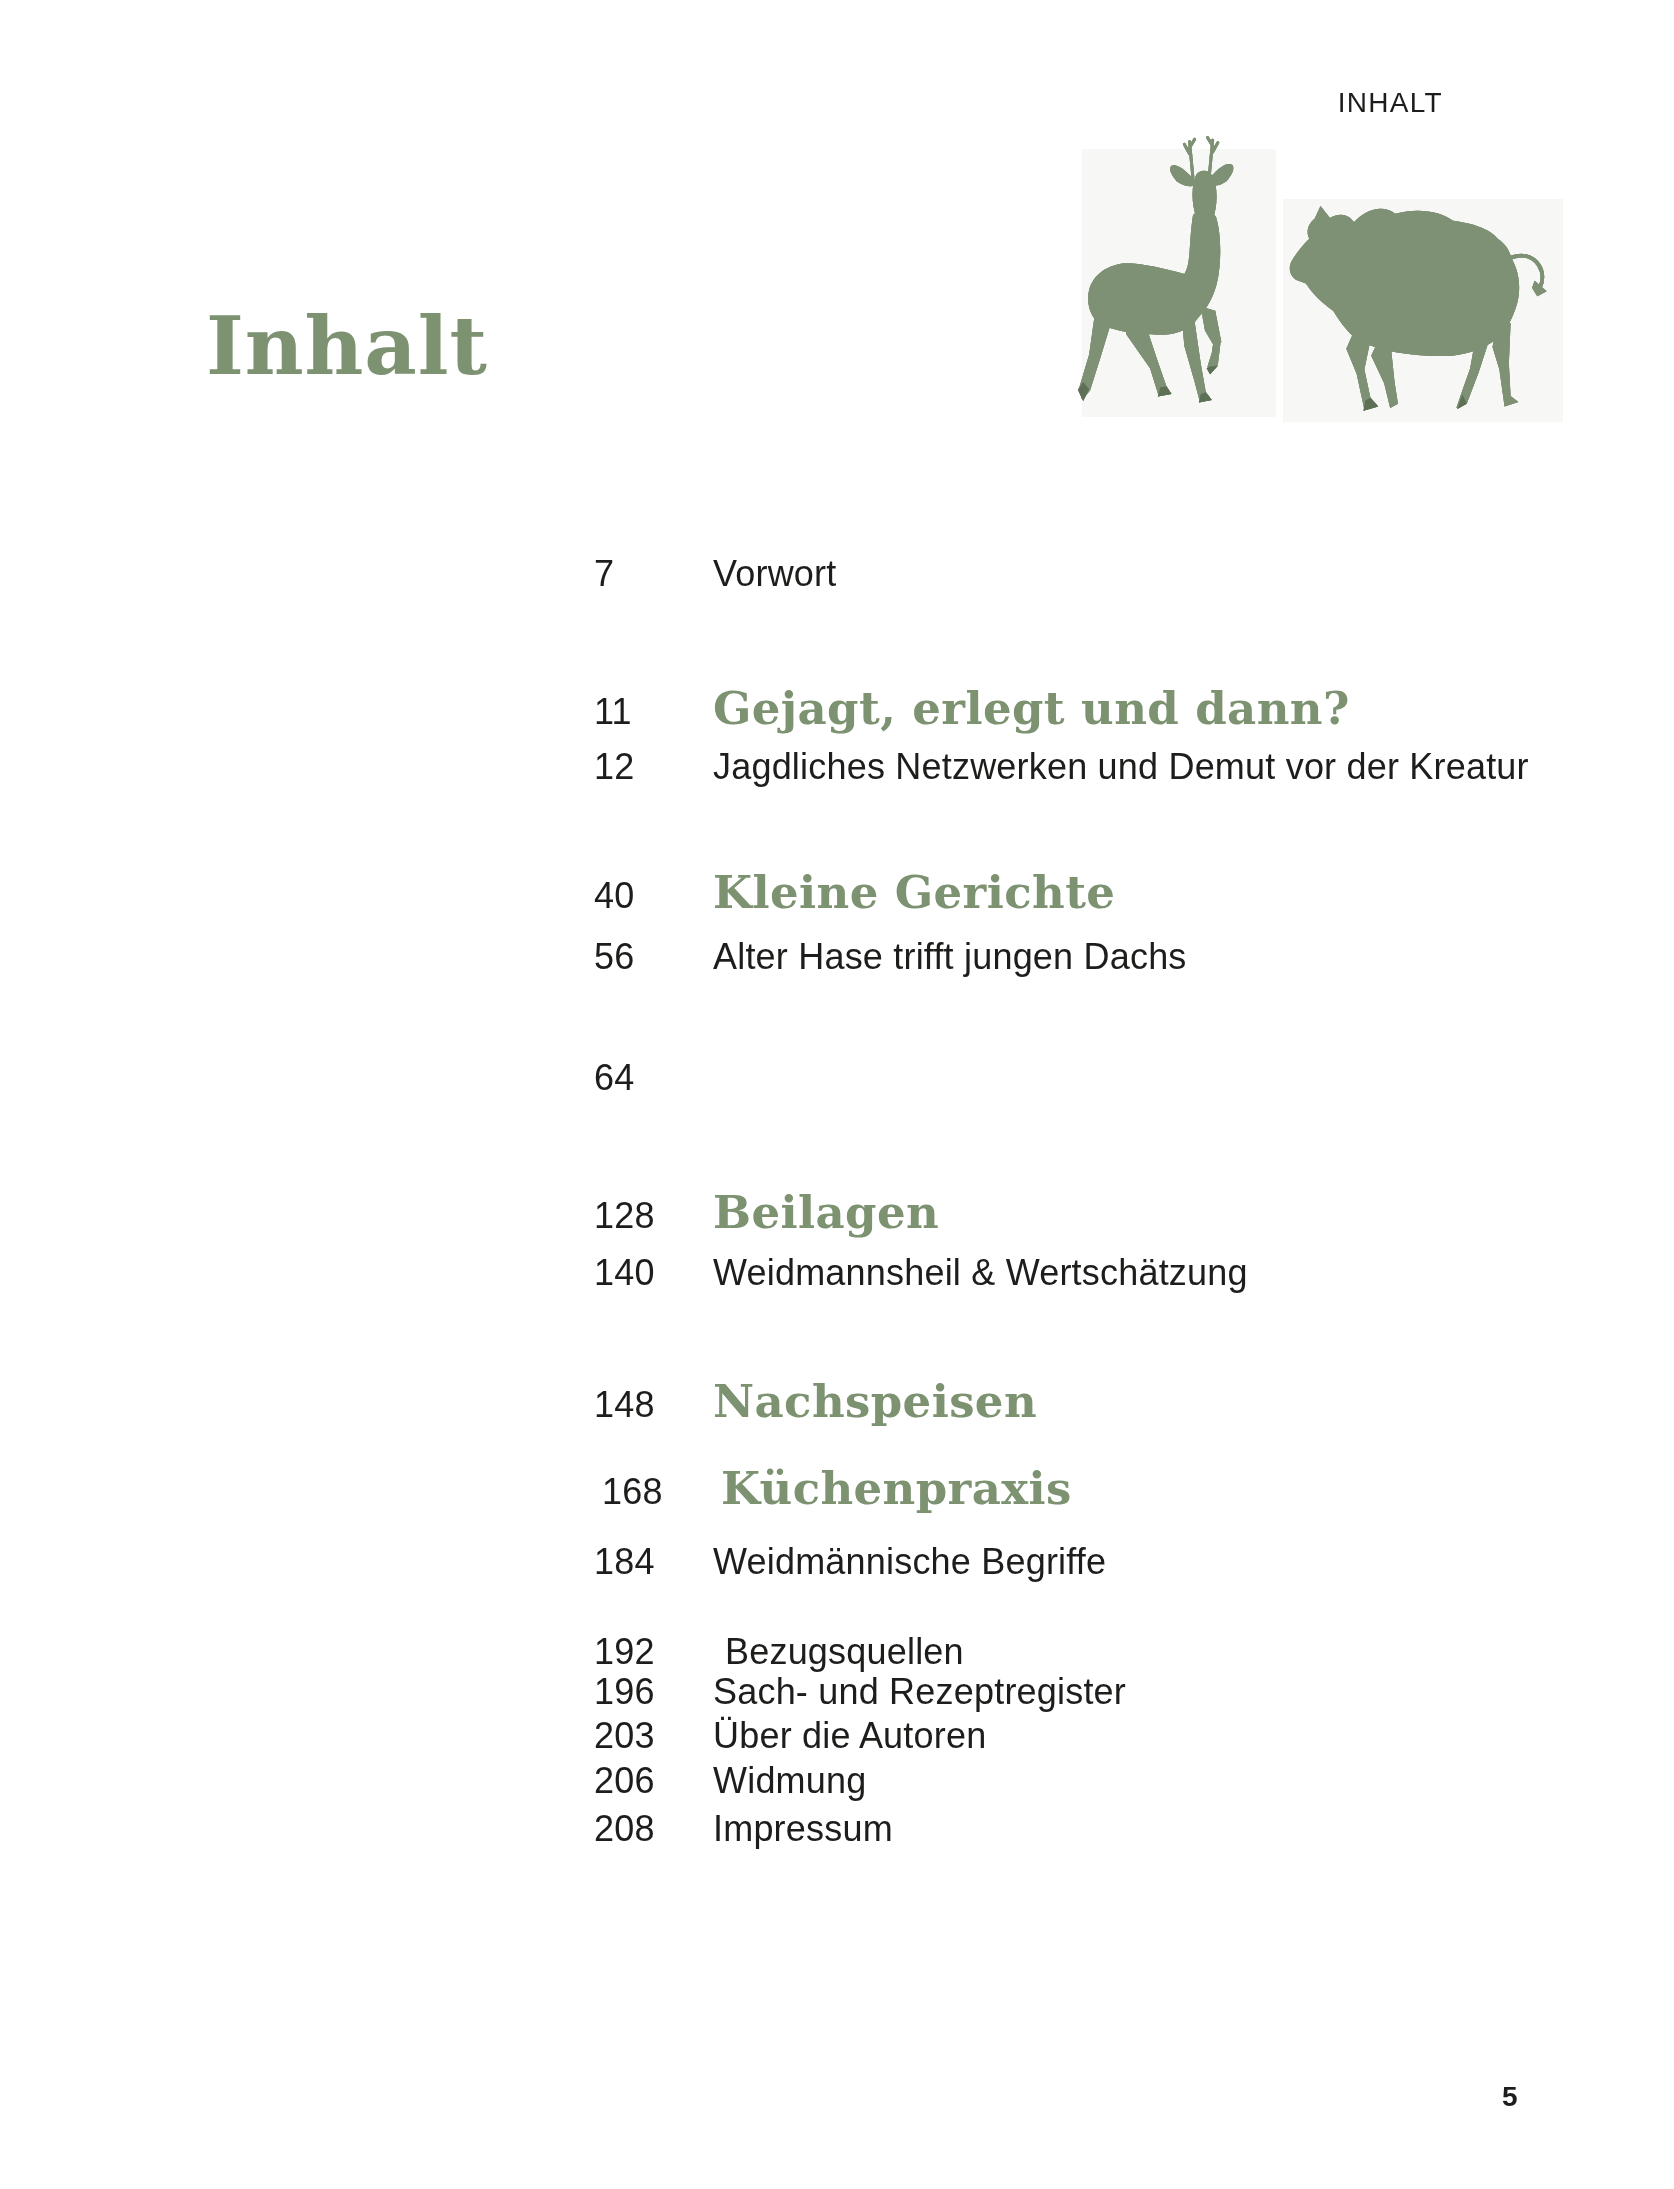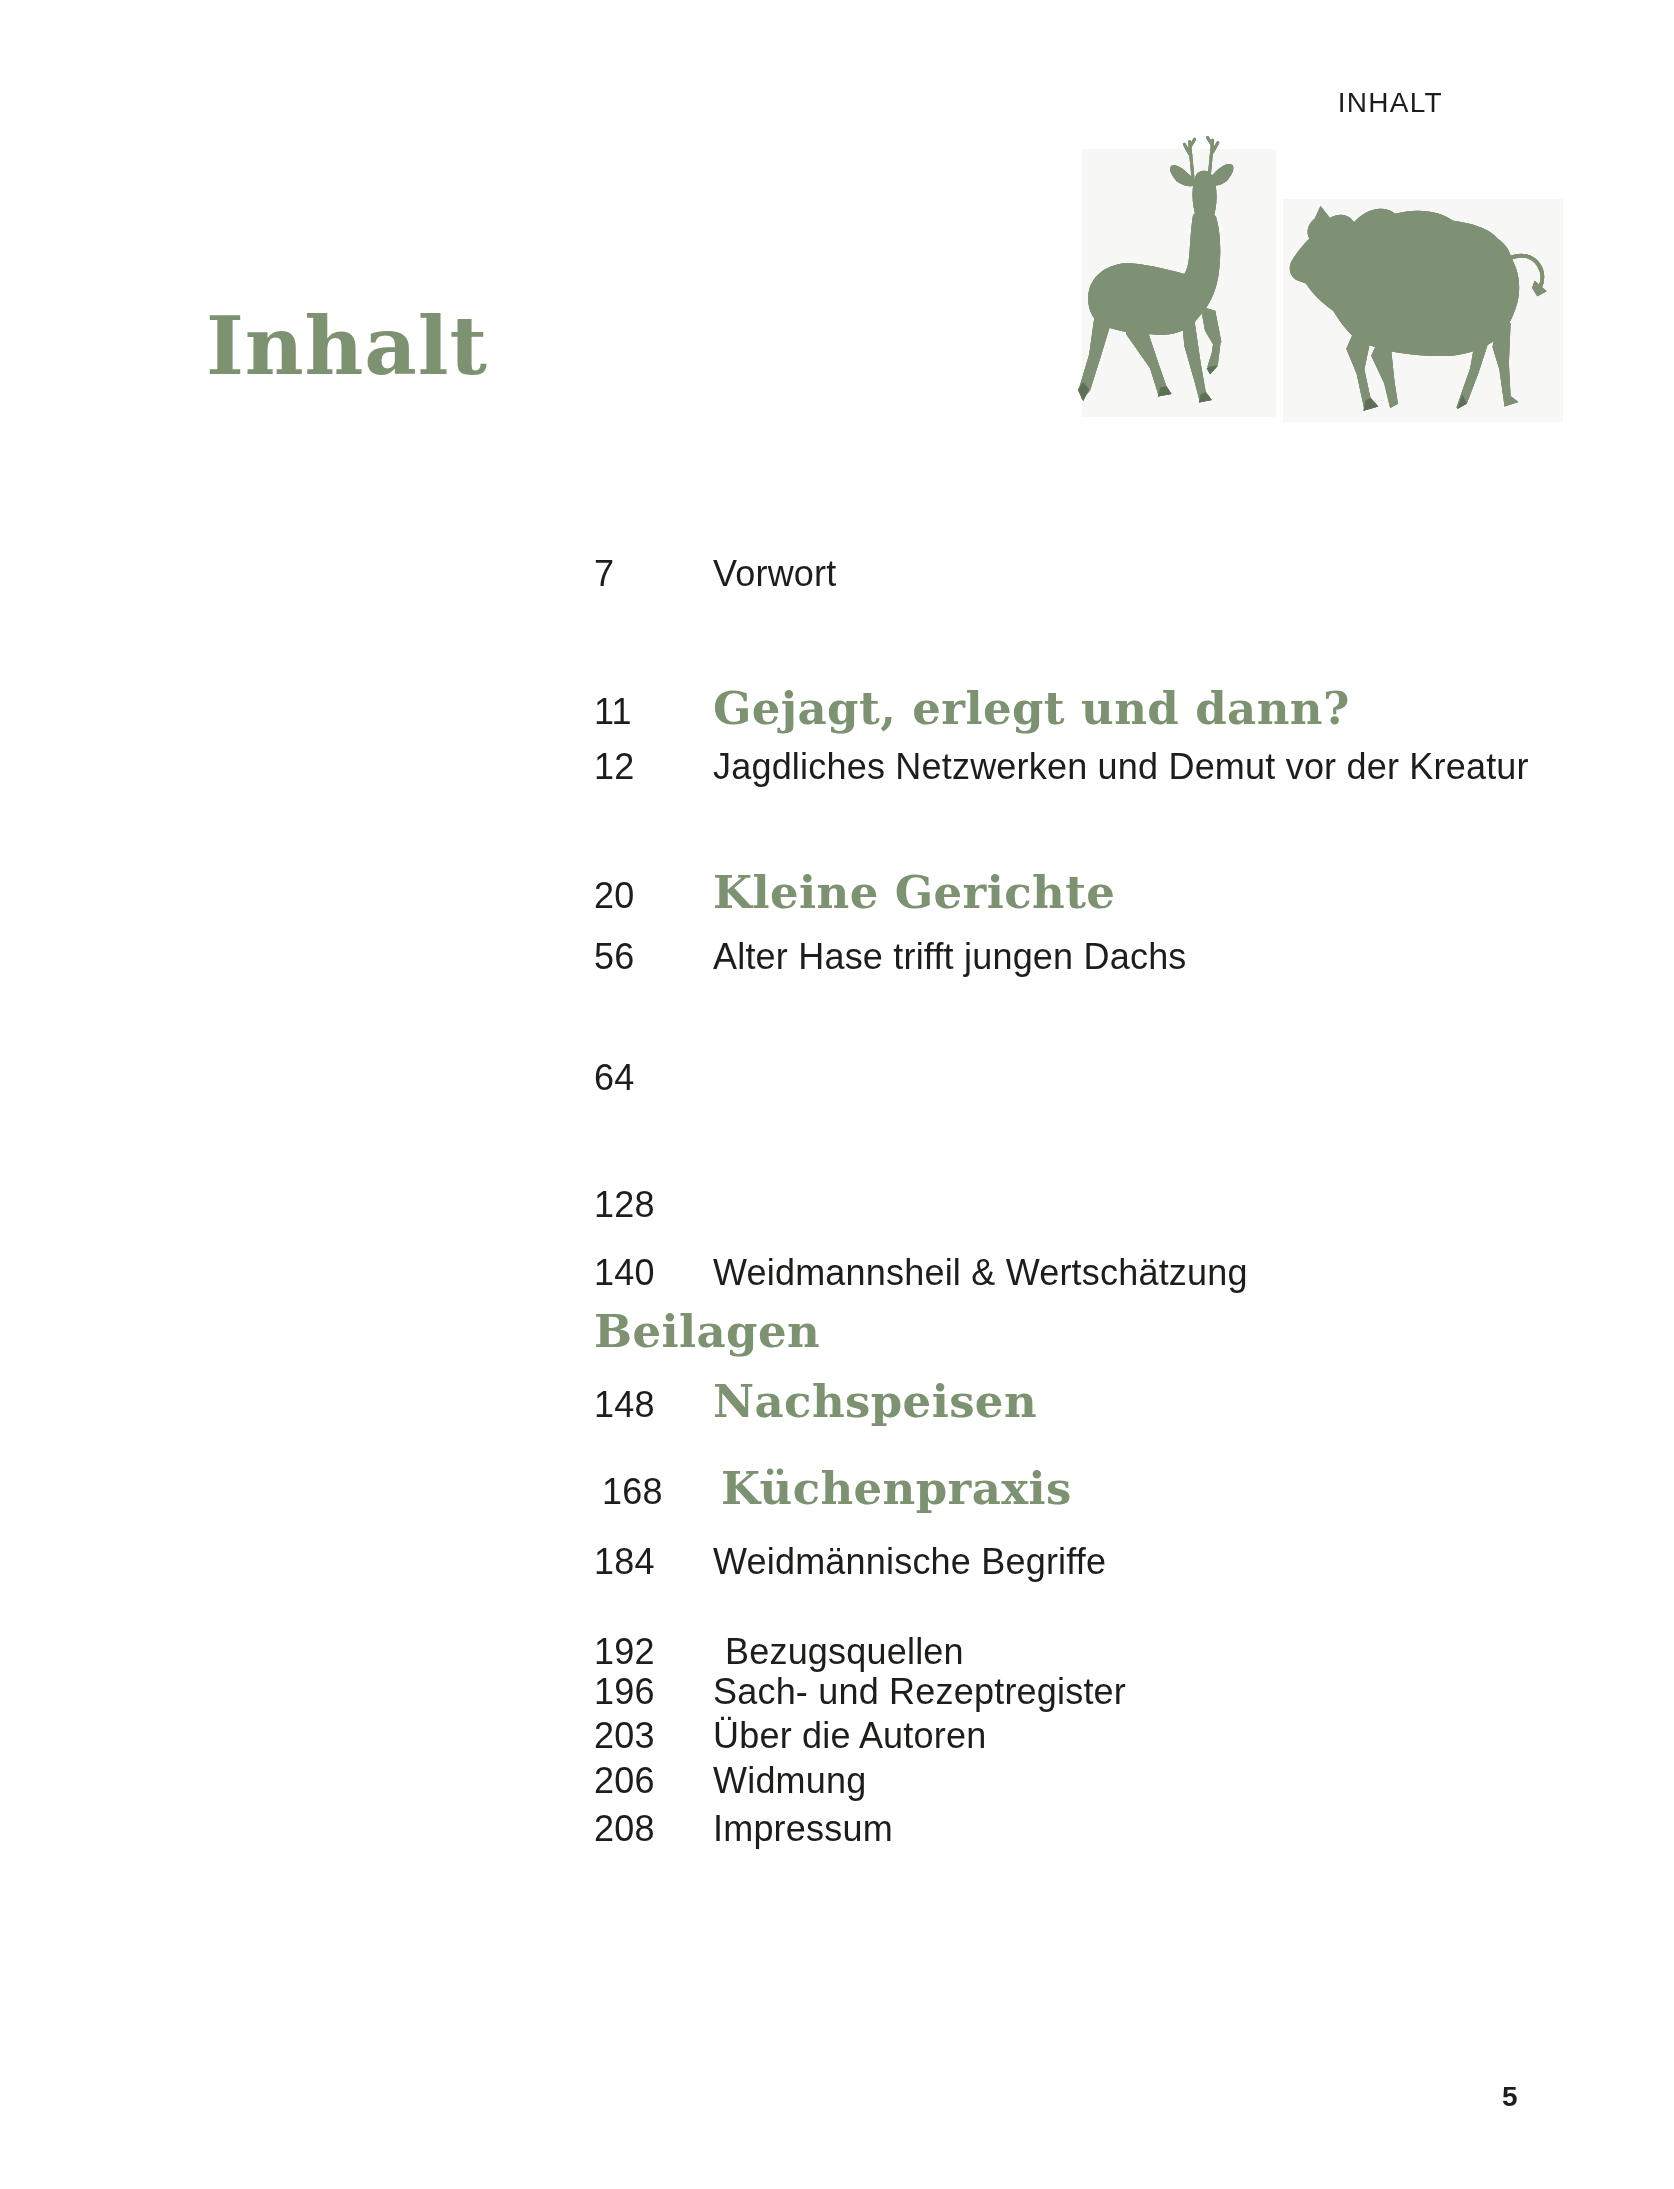--- a/index.html
+++ b/index.html
@@ -161,31 +161,31 @@
       </div>
       <div class="toc-row toc-heading" style="top: 680px;">
         <span class="toc-num">11</span>
         <span class="toc-label">Gejagt, erlegt und dann?</span>
       </div>
       <div class="toc-row toc-body" style="top: 746px;">
         <span class="toc-num">12</span>
         <span class="toc-label">Jagdliches Netzwerken und Demut vor der Kreatur</span>
       </div>
       <div class="toc-row toc-heading" style="top: 864px;">
-        <span class="toc-num">20</span>
+        <span class="toc-num">40</span>
         <span class="toc-label">Kleine Gerichte</span>
       </div>
       <div class="toc-row toc-body" style="top: 936px;">
         <span class="toc-num">56</span>
         <span class="toc-label">Alter Hase trifft jungen Dachs</span>
       </div>
       <div class="toc-row toc-heading" style="top: 1057px;">
         <span class="toc-num">64</span>
       </div>
-      <div class="toc-row toc-heading" style="top: 1184px; flex-direction: column;">
+      <div class="toc-row toc-heading" style="top: 1184px;">
         <span class="toc-num">128</span>
         <span class="toc-label">Beilagen</span>
       </div>
       <div class="toc-row toc-body" style="top: 1252px;">
         <span class="toc-num">140</span>
         <span class="toc-label">Weidmannsheil &amp; Wertschätzung</span>
       </div>
       <div class="toc-row toc-heading" style="top: 1373px;">
         <span class="toc-num">148</span>
         <span class="toc-label">Nachspeisen</span>

